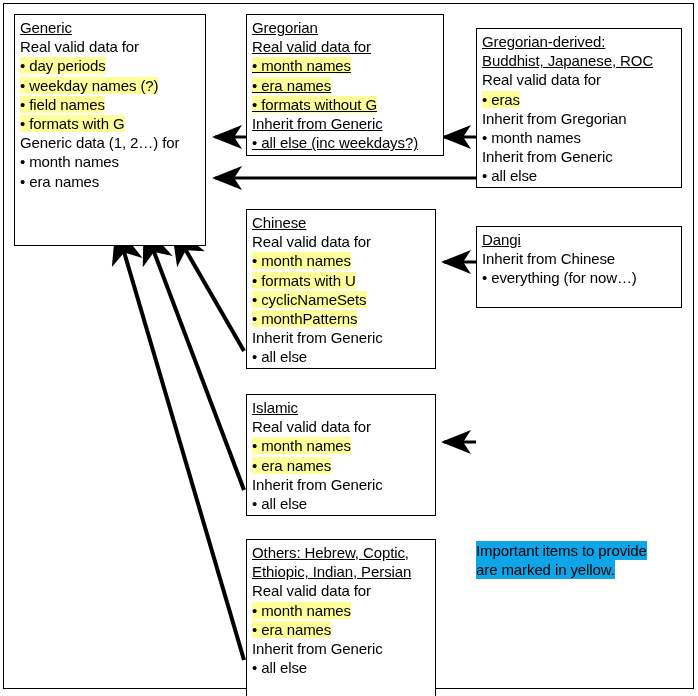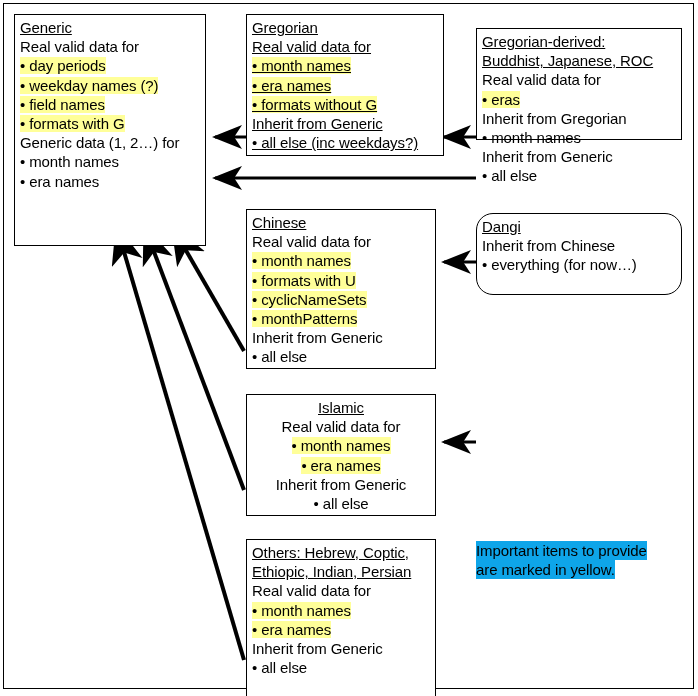--- a/index.html
+++ b/index.html
@@ -76,21 +76,21 @@
   <div class="box" style="left:246px;top:14px;width:198px;height:142px;text-decoration:underline;">
     <div class="ln title">Gregorian</div>
     <div class="ln"><span>Real valid data for</span></div>
     <div class="ln"><span class="hl">• month names</span></div>
     <div class="ln"><span class="hl">• era names</span></div>
     <div class="ln"><span class="hl">• formats without G</span></div>
     <div class="ln"><span>Inherit from Generic</span></div>
     <div class="ln"><span>• all else (inc weekdays?)</span></div>
   </div>
 
-  <div class="box" style="left:476px;top:28px;width:206px;height:112px;">
+  <div class="box" style="left:476px;top:28px;width:206px;height:160px;">
     <div class="ln title">Gregorian-derived:</div>
     <div class="ln title">Buddhist, Japanese, ROC</div>
     <div class="ln"><span>Real valid data for</span></div>
     <div class="ln"><span class="hl">• eras</span></div>
     <div class="ln"><span>Inherit from Gregorian</span></div>
     <div class="ln"><span>• month names</span></div>
     <div class="ln"><span>Inherit from Generic</span></div>
     <div class="ln"><span>• all else</span></div>
   </div>
 
@@ -98,27 +98,27 @@
     <div class="ln title">Chinese</div>
     <div class="ln"><span>Real valid data for</span></div>
     <div class="ln"><span class="hl">• month names</span></div>
     <div class="ln"><span class="hl">• formats with U</span></div>
     <div class="ln"><span class="hl">• cyclicNameSets</span></div>
     <div class="ln"><span class="hl">• monthPatterns</span></div>
     <div class="ln"><span>Inherit from Generic</span></div>
     <div class="ln"><span>• all else</span></div>
   </div>
 
-  <div class="box" style="left:476px;top:213px;width:206px;height:82px;border-radius:17px;">
+  <div class="box" style="left:476px;top:226px;width:206px;height:82px;">
     <div class="ln title">Dangi</div>
     <div class="ln"><span>Inherit from Chinese</span></div>
     <div class="ln"><span>• everything (for now…)</span></div>
   </div>
 
-  <div class="box" style="left:246px;top:394px;width:190px;height:122px;text-align:center;">
+  <div class="box" style="left:246px;top:394px;width:190px;height:122px;">
     <div class="ln title">Islamic</div>
     <div class="ln"><span>Real valid data for</span></div>
     <div class="ln"><span class="hl">• month names</span></div>
     <div class="ln"><span class="hl">• era names</span></div>
     <div class="ln"><span>Inherit from Generic</span></div>
     <div class="ln"><span>• all else</span></div>
   </div>
 
 
   <div class="box" style="left:246px;top:539px;width:190px;height:169px;">

